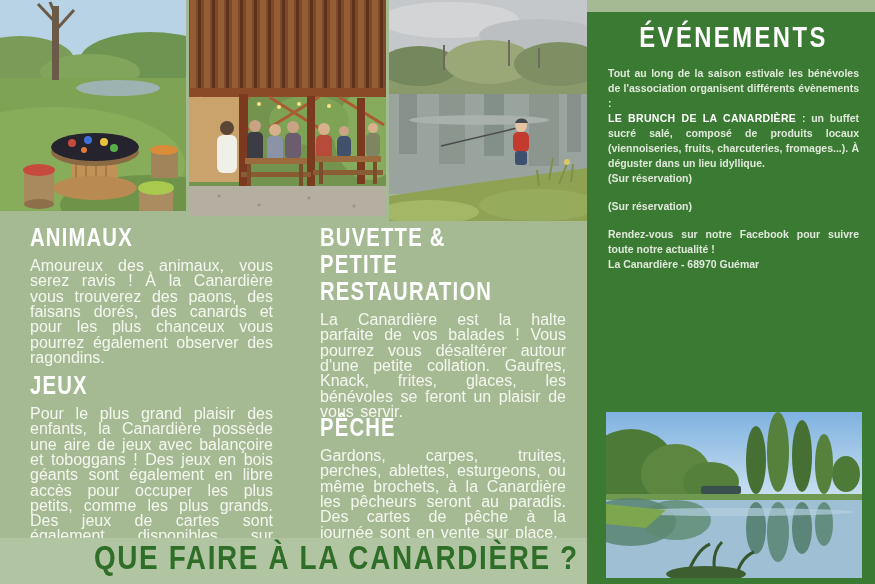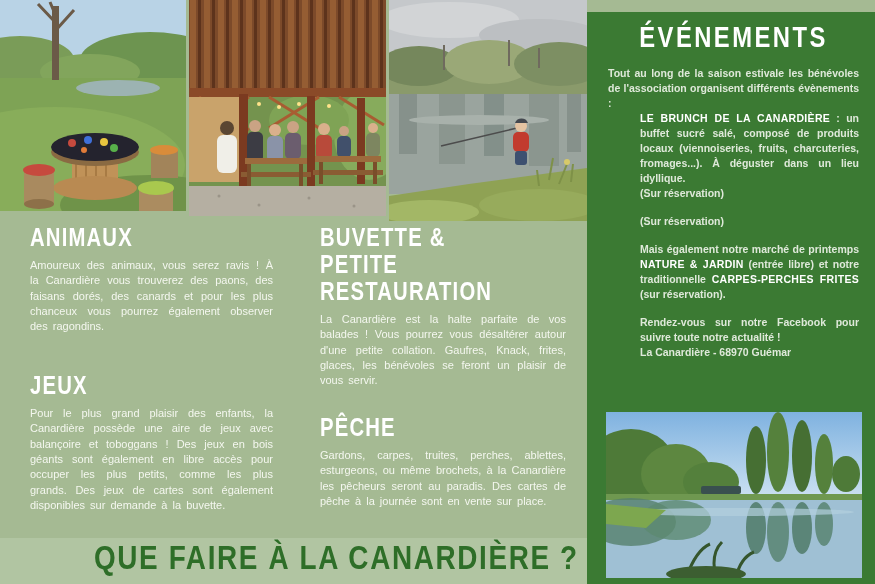--- a/index.html
+++ b/index.html
@@ -17,30 +17,30 @@
     background:#3b7a33;box-sizing:border-box;padding:6px 16px 0 21px;
   }
   .events-panel h1{
     margin:4px 0 14px;color:#ffffff;font-size:29px;font-weight:bold;
     letter-spacing:3px;text-align:center;line-height:1.05;
     transform:scaleX(0.82);transform-origin:50% 50%;white-space:nowrap;
   }
   .events-text{color:#dfe9da;font-size:10.5px;line-height:15px;text-align:justify;font-weight:bold;}
   .events-text b{color:#ffffff;letter-spacing:0.3px;}
   .events-text p{margin:0;}
-  .ev{margin-bottom:13px;margin-left:32px;}
+  .ev{margin-bottom:13px;}
   .ev .note:empty{display:none;}
   #p4{position:absolute;left:606px;top:412px;width:256px;height:166px;overflow:hidden;line-height:0;}
   .sec{position:absolute;color:#f4f7ef;}
   .sec h2{
     margin:0 0 7px;color:#ffffff;font-size:26px;font-weight:bold;
     letter-spacing:1.5px;line-height:1.04;
     transform:scaleX(0.78);transform-origin:0 50%;width:330px;
   }
-  .sec p{margin:0;font-size:11px;line-height:15.3px;text-align:justify;word-spacing:2px;}
+  .sec p{margin:0;font-size:16px;line-height:15.3px;text-align:justify;word-spacing:2px;}
   .sec-animaux{left:30px;top:224px;width:243px;}
   .sec-jeux{left:30px;top:372px;width:243px;}
   .sec-buvette{left:320px;top:224px;width:246px;}
   .sec-peche{left:320px;top:414px;width:246px;}
   .big-title{
     position:absolute;left:94px;top:540px;margin:0;
     color:#2e6e28;font-size:34px;font-weight:bold;letter-spacing:2px;
     transform:scaleX(0.82);transform-origin:0 50%;white-space:nowrap;line-height:1;
   }
 </style>
@@ -193,24 +193,20 @@
   <aside class="events-panel">
     <h1>ÉVÉNEMENTS</h1>
     <div class="events-text">
       <p class="ev">Tout au long de la saison estivale les bénévoles de l'association organisent différents évènements :</p>
       <div class="ev">
         <p class="rich"><b>LE BRUNCH DE LA CANARDIÈRE</b><span> : un buffet sucré salé, composé de produits locaux (viennoiseries, fruits, charcuteries, fromages...). À déguster dans un lieu idyllique.</span></p>
         <p class="note">(Sur réservation)</p>
       </div>
       <div class="ev">
         <p class="note">(Sur réservation)</p>
-      </div>
-      <div class="ev">
-        <p class="rich"><span>Mais également notre marché de printemps </span><b>NATURE &amp; JARDIN</b><span> (entrée libre) et notre traditionnelle </span><b>CARPES-PERCHES FRITES</b><span> (sur réservation).</span></p>
-
       </div>
       <div class="ev">
         <p class="rich"><span>Rendez-vous sur notre Facebook pour suivre toute notre actualité !</span></p>
         <p class="note">La Canardière - 68970 Guémar</p>
       </div>
     </div>
   </aside>
 
   <div id="p4">
     <svg width="256" height="166" viewBox="0 0 256 166" xmlns="http://www.w3.org/2000/svg">

